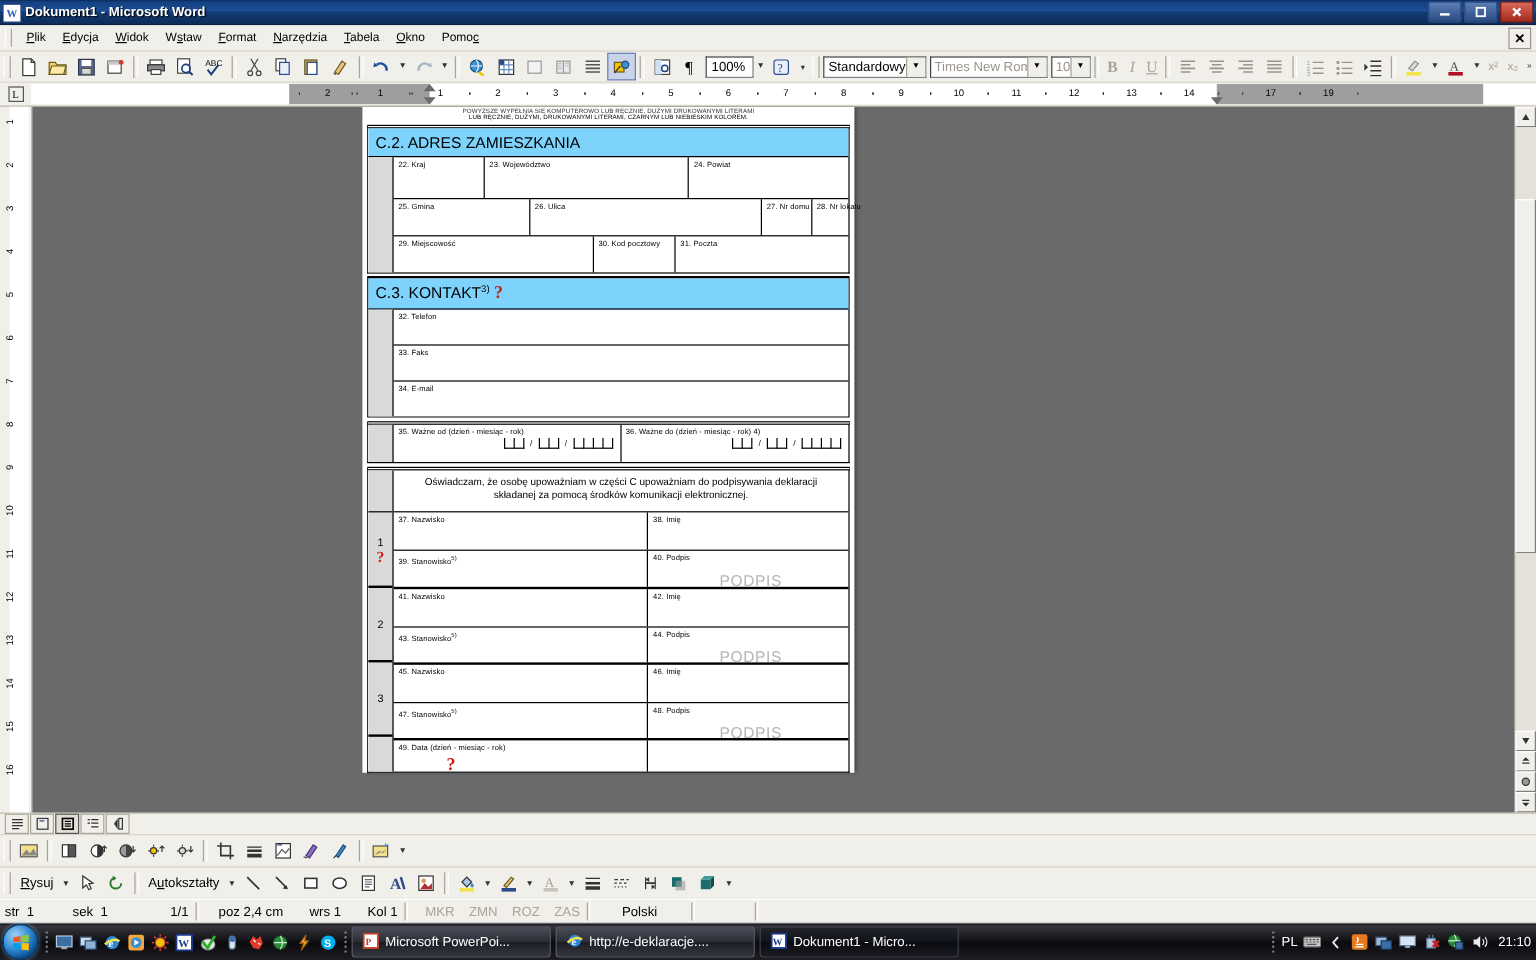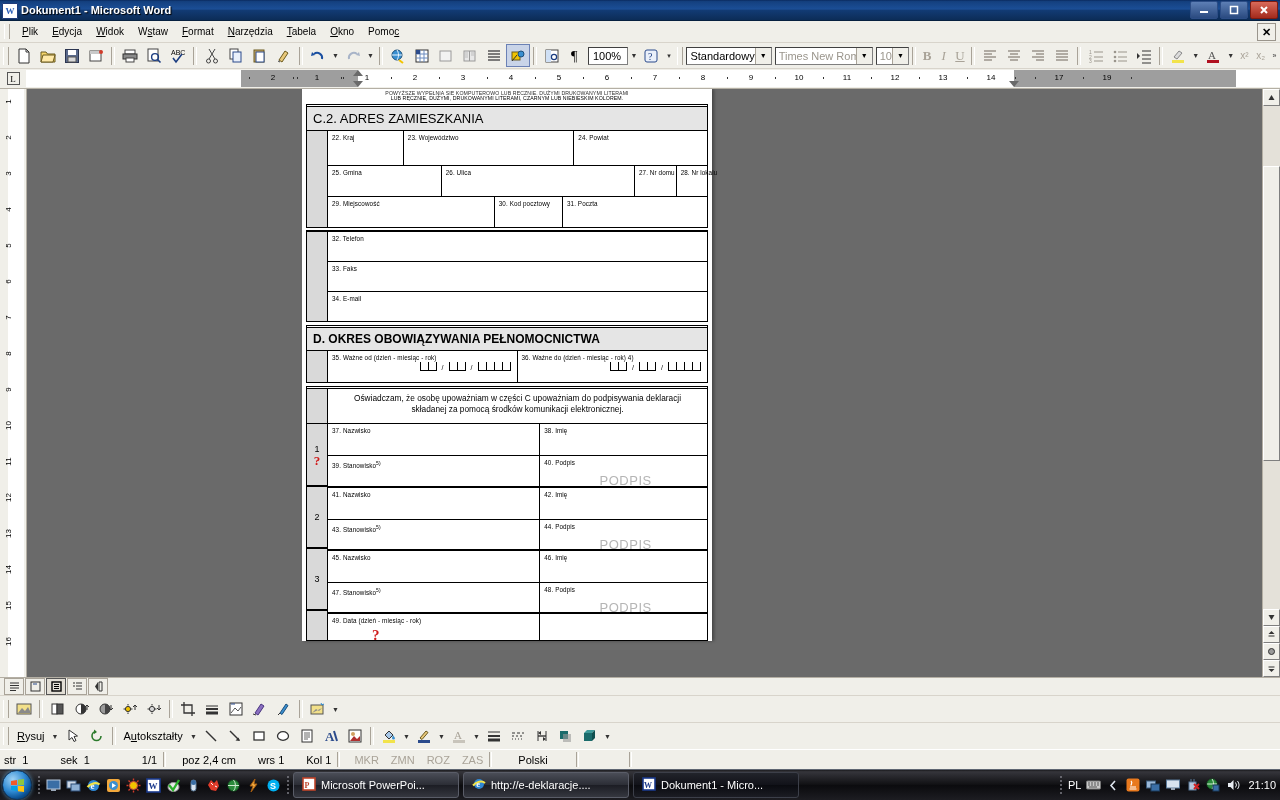--- a/index.html
+++ b/index.html
@@ -154,21 +154,21 @@
   .tray{position:absolute;right:4px;top:0;height:30px;display:flex;align-items:center;gap:4px;color:#fff;font-size:11px;}
   .tray .ti{width:16px;height:16px;display:flex;align-items:center;justify-content:center;}
   .clock{font-size:11px;color:#fff;padding-left:3px;}
 
   
   .form{font-family:"Liberation Sans",sans-serif;color:#000;}
   .finehdr{font-size:5.2px;line-height:6px;padding:1px 50px 0 50px;text-align:center;letter-spacing:.1px;color:#000;}
   .finehdr .cut{display:block;height:5px;overflow:hidden;opacity:.85;}
   .sect{border:1px solid #000;border-top:2px solid #000;}
   .sect-title{
-    background:#e5e5e5;font-size:13px;font-weight:normal;padding:4px 0 4px 6px;border-bottom:1px solid #000;
+    background:#7dd3fc;font-size:13px;font-weight:normal;padding:4px 0 4px 6px;border-bottom:1px solid #000;
   }
   .sect-title .sup{font-size:8px;vertical-align:super;}
   .qmark{color:#d01b1b;font-size:15px;font-weight:bold;font-family:"Liberation Serif",serif;}
   .frow{display:flex;border-bottom:1px solid #000;}
   .frow:last-child{border-bottom:none;}
   .fcell{border-right:1px solid #000;padding:3px 0 0 4px;box-sizing:border-box;position:relative;}
   .fcell:last-child{border-right:none;}
   .flbl{font-size:6.3px;line-height:8px;letter-spacing:.1px;white-space:nowrap;}
   .flbl .sup{font-size:5px;vertical-align:super;}
   .leftgut{width:20px;flex:0 0 20px;background:#d9d9d9;border-right:1px solid #000;
@@ -601,20 +601,24 @@
                   <div class="fcell" style="width:38%">
                       <div class="flbl">31. Poczta</div>
                     </div>
                 </div>
               </div>
             </div>
           </div>
 
           <div style="height:2px"></div>
           <div class="sect" style="margin:0 4px">
+            <div class="sect-title">
+              <span>C.3. KONTAKT</span><span class="sup">3)</span>
+              <span class="qmark">?</span>
+            </div>
             <div style="display:flex">
               <div class="leftgut"></div>
               <div style="flex:1">
                 <div class="frow" style="height:29px">
                     <div class="fcell" style="width:100%">
                       <div class="flbl">32. Telefon</div>
                     </div>
                   </div>
                 <div class="frow" style="height:29px">
                     <div class="fcell" style="width:100%">
@@ -625,21 +629,20 @@
                     <div class="fcell" style="width:100%">
                       <div class="flbl">34. E-mail</div>
                     </div>
                   </div>
               </div>
             </div>
           </div>
 
           <div style="height:3px"></div>
           <div class="sect" style="margin:0 4px;border-top:3px double #000">
-            <div class="sect-title" style="font-weight:bold;font-size:12px">D. OKRES OBOWIĄZYWANIA PEŁNOMOCNICTWA</div>
             <div style="display:flex">
               <div class="leftgut"></div>
               <div style="flex:1">
                 <div class="frow" style="height:31px;border-bottom:none">
                   <div class="fcell" style="width:50%">
                     <div class="flbl">35. Ważne od (dzień - miesiąc - rok)</div>
                     <div class="combline">
                       <span class="combgrp">
                           <i class="combcell"></i>
                           <i class="combcell"></i>

